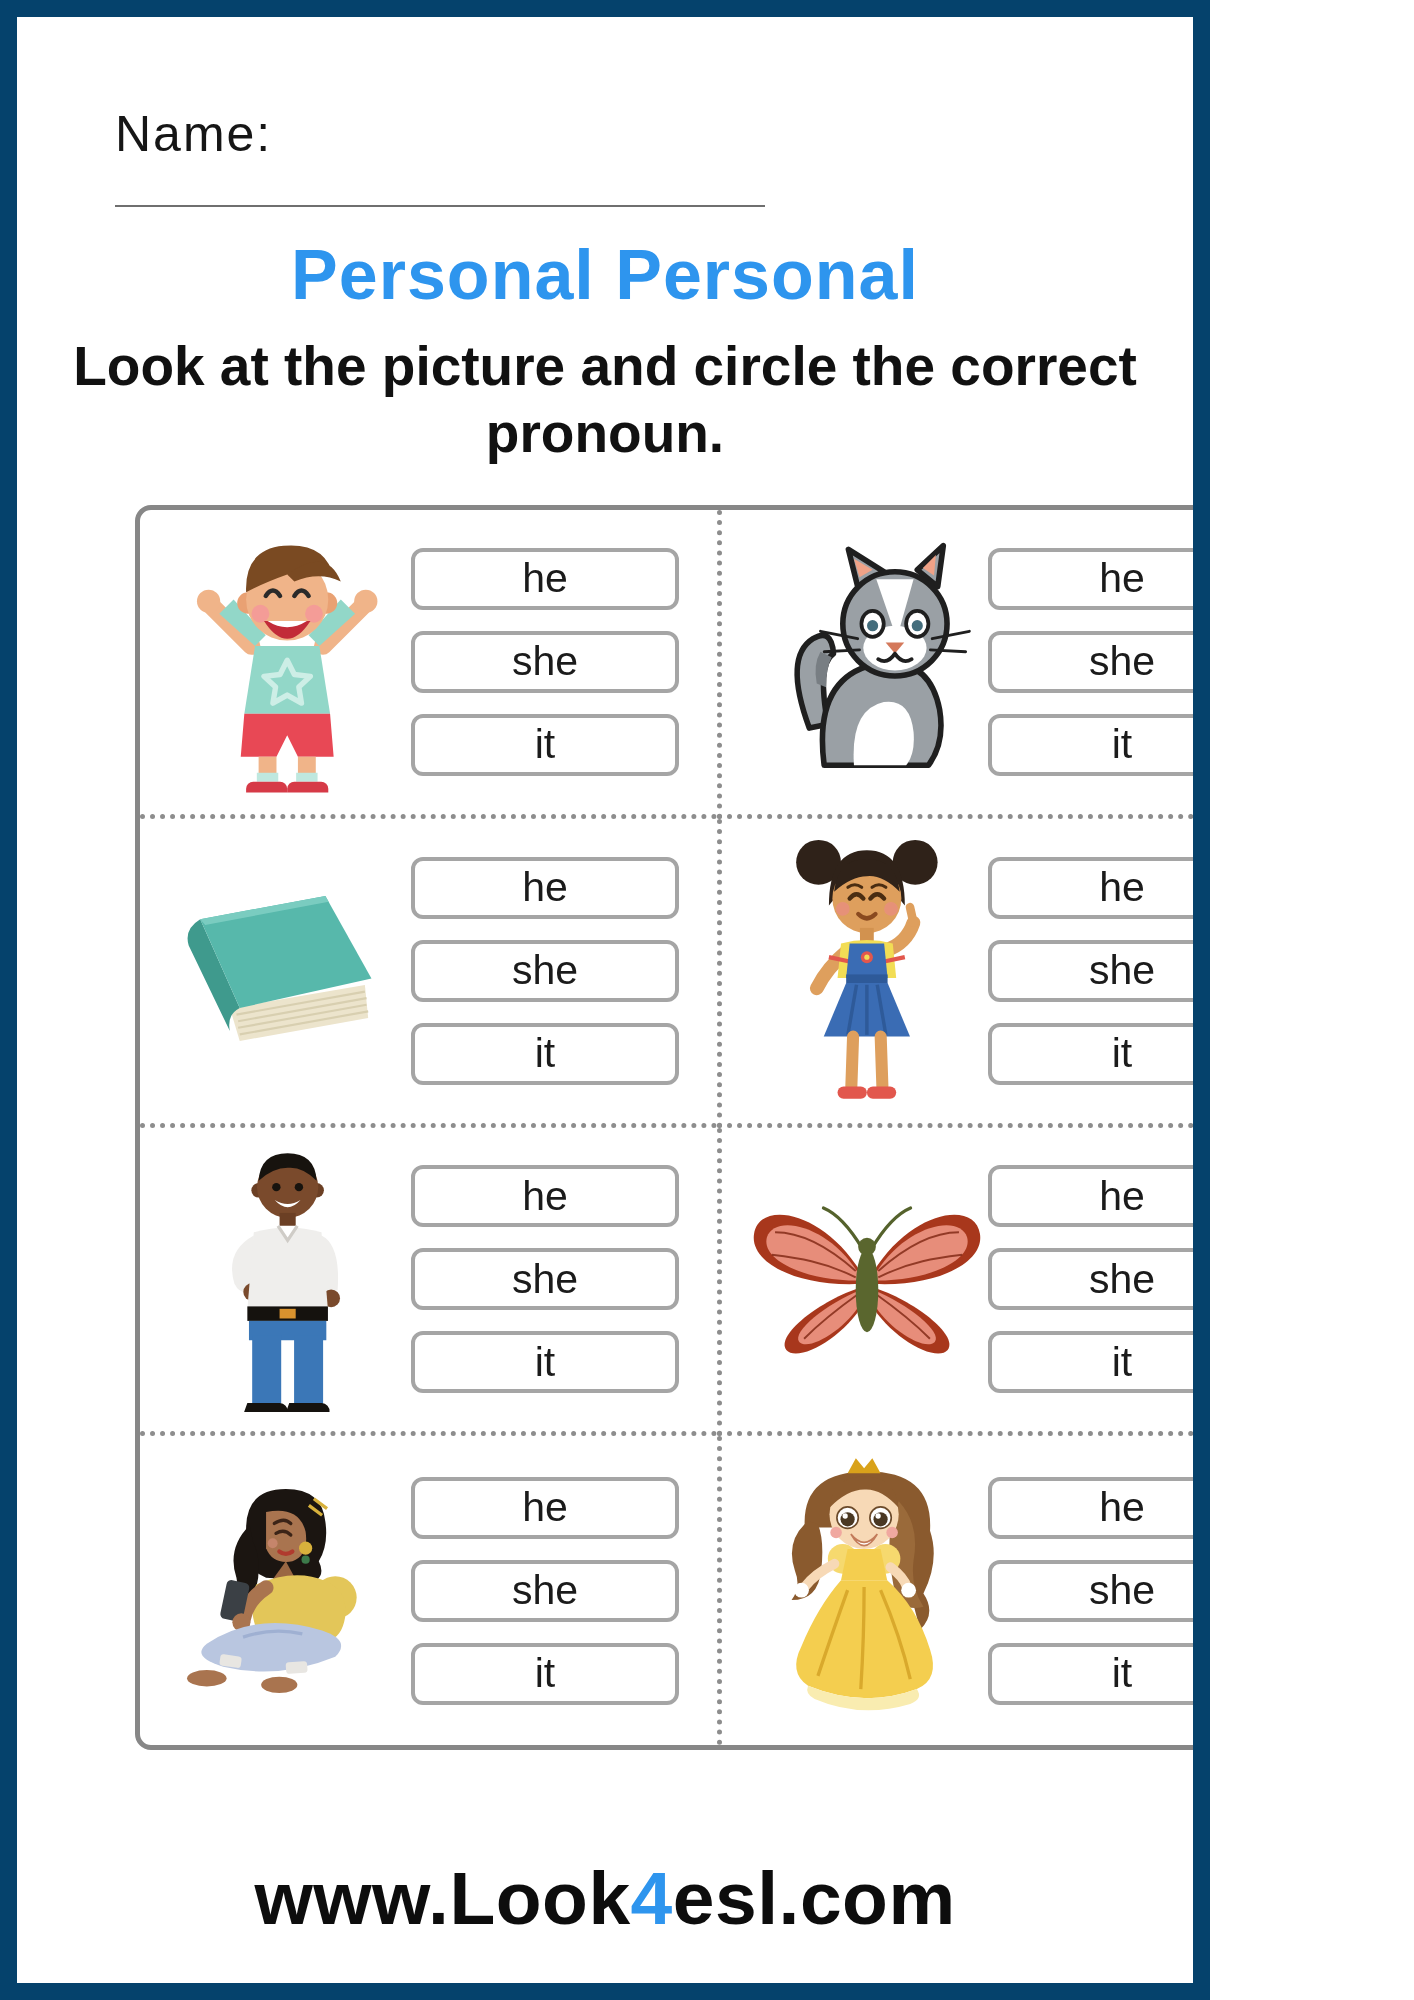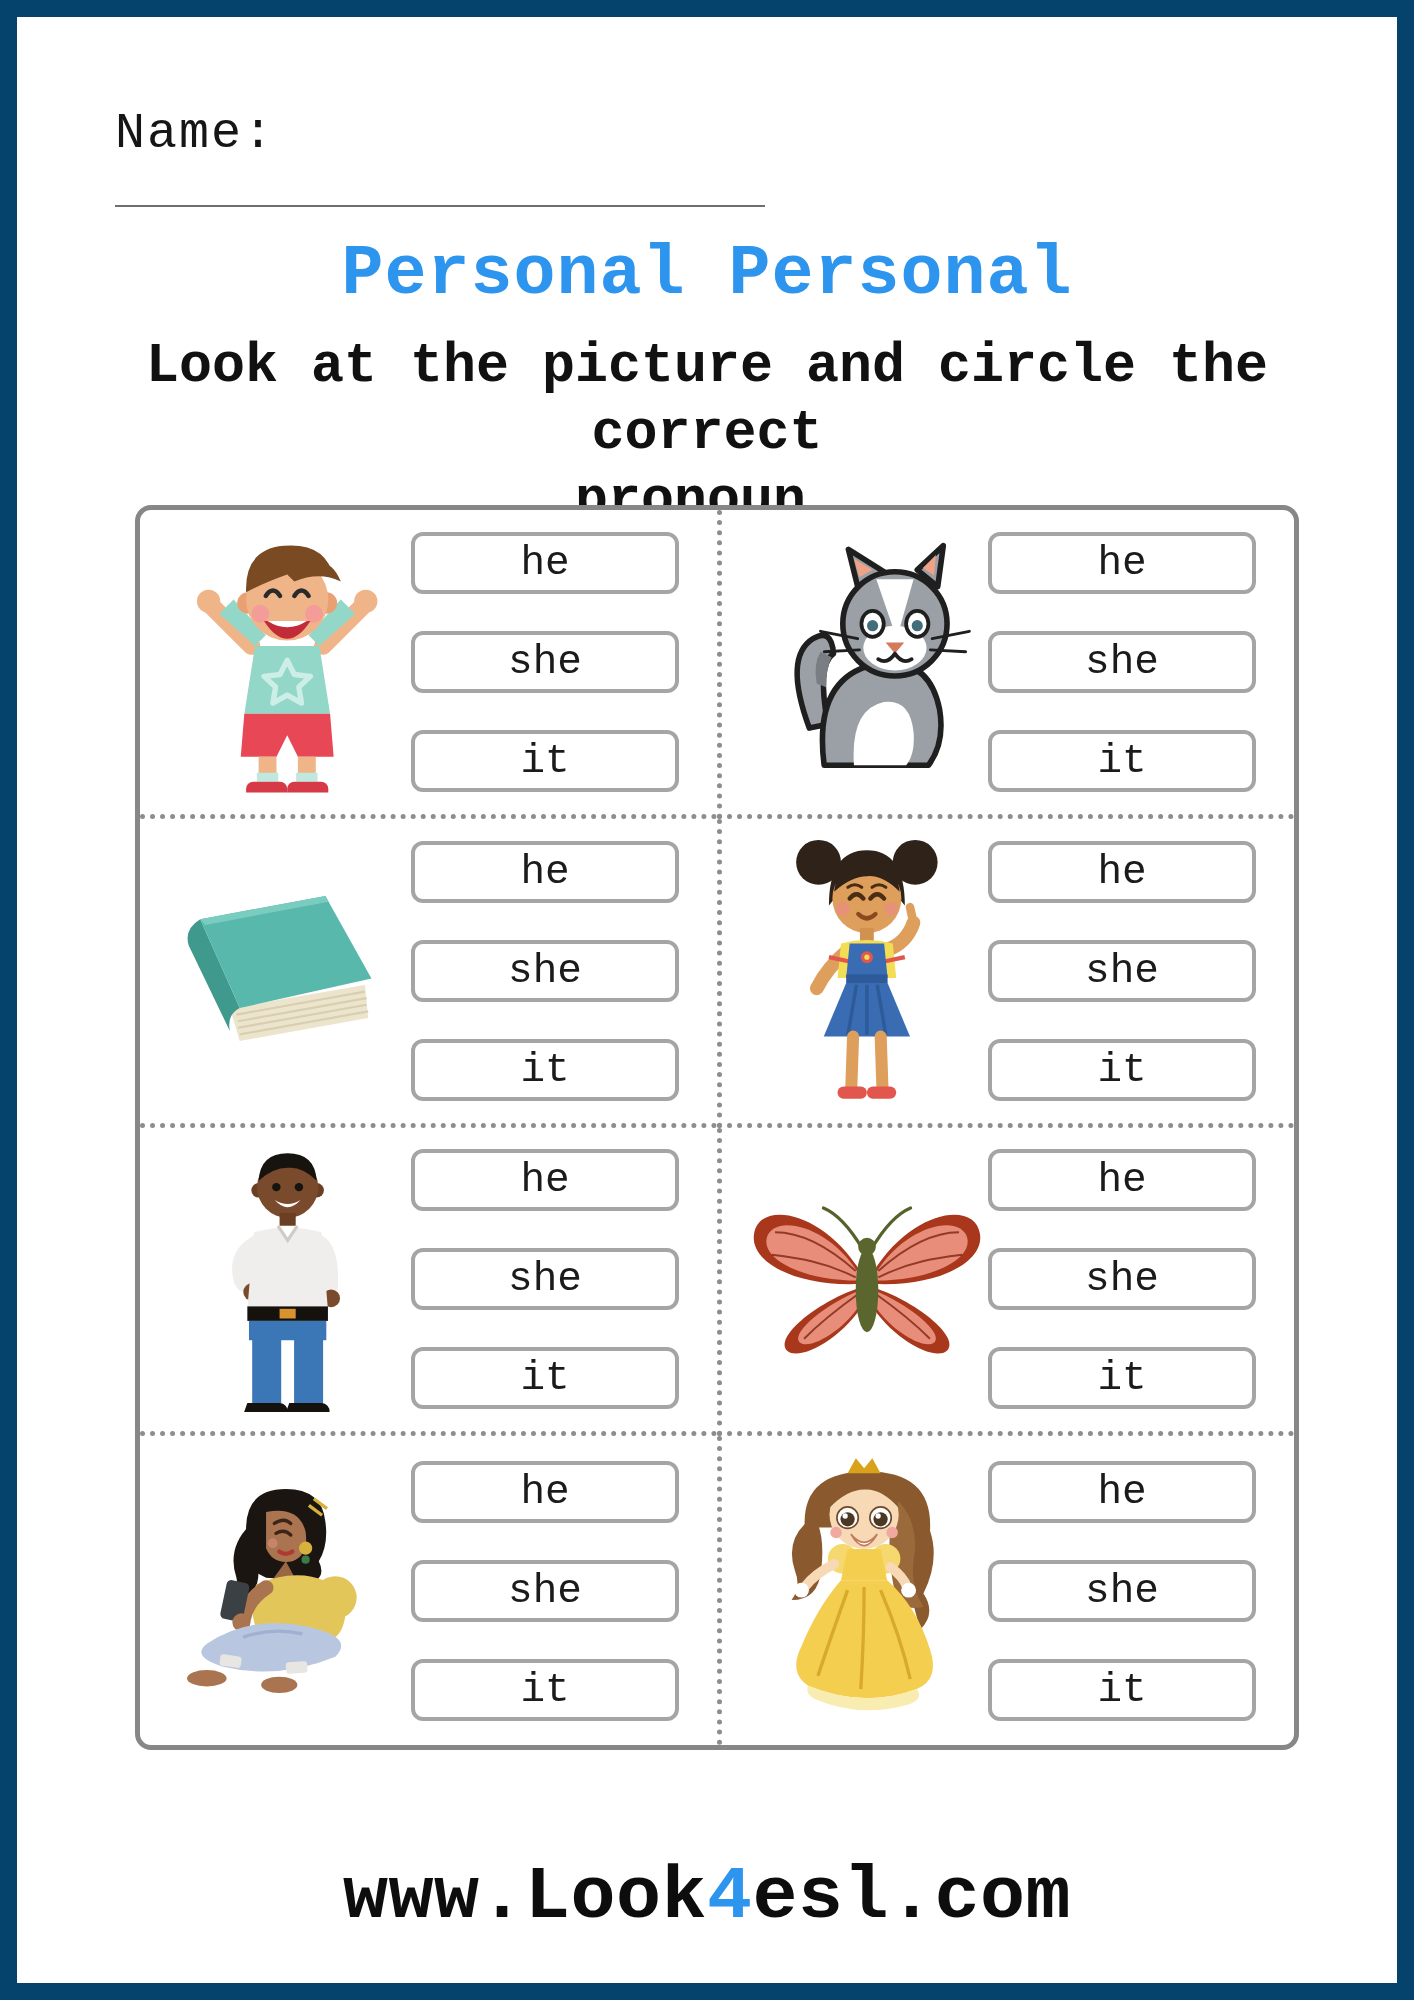--- a/index.html
+++ b/index.html
@@ -1,22 +1,22 @@
 <!DOCTYPE html>
 <html><head>
 <meta charset="utf-8">
 <style>
   html,body{margin:0;padding:0;background:#ffffff;}
   .page{
     position:relative;
-    width:1414px;height:2000px;
+    width:1210px;height:2000px;
     box-sizing:border-box;
     border:17px solid #05426c;
     background:#ffffff;
-    font-family:Liberation Mono, monospace;
+    font-family:Liberation Sans, sans-serif;
     overflow:hidden;
     padding-left:8px;
   }
   .name-label{
     position:absolute;left:98px;top:88px;
     font-size:50px;letter-spacing:2px;color:#161616;font-weight:400;
   }
   .name-line{
     position:absolute;left:98px;top:188px;width:650px;height:0;
     border-top:2px solid #6f6f6f;
@@ -56,21 +56,21 @@
   .img-boy svg{height:268px}
   .img-cat svg{height:248px}
   .img-book svg{height:196px}
   .img-girl svg{height:276px}
   .img-man svg{height:274px}
   .img-butterfly svg{height:208px}
   .img-woman svg{height:252px}
   .img-princess svg{height:272px}
   .options{
     width:268px;flex:0 0 268px;margin-left:auto;
-    display:flex;flex-direction:column;gap:37px;justify-content:center;text-align:right;
+    display:flex;flex-direction:column;gap:21px;justify-content:center;text-align:right;
   }
   .option-box{
     height:62px;box-sizing:border-box;
     border:4px solid #a5a5a5;border-radius:12px;
     display:flex;align-items:center;justify-content:center;
     background:#fff;
   }
   .option-box span{font-size:41px;color:#1b1b1b;}
   .footer{
     position:absolute;left:0;top:1838px;width:100%;

